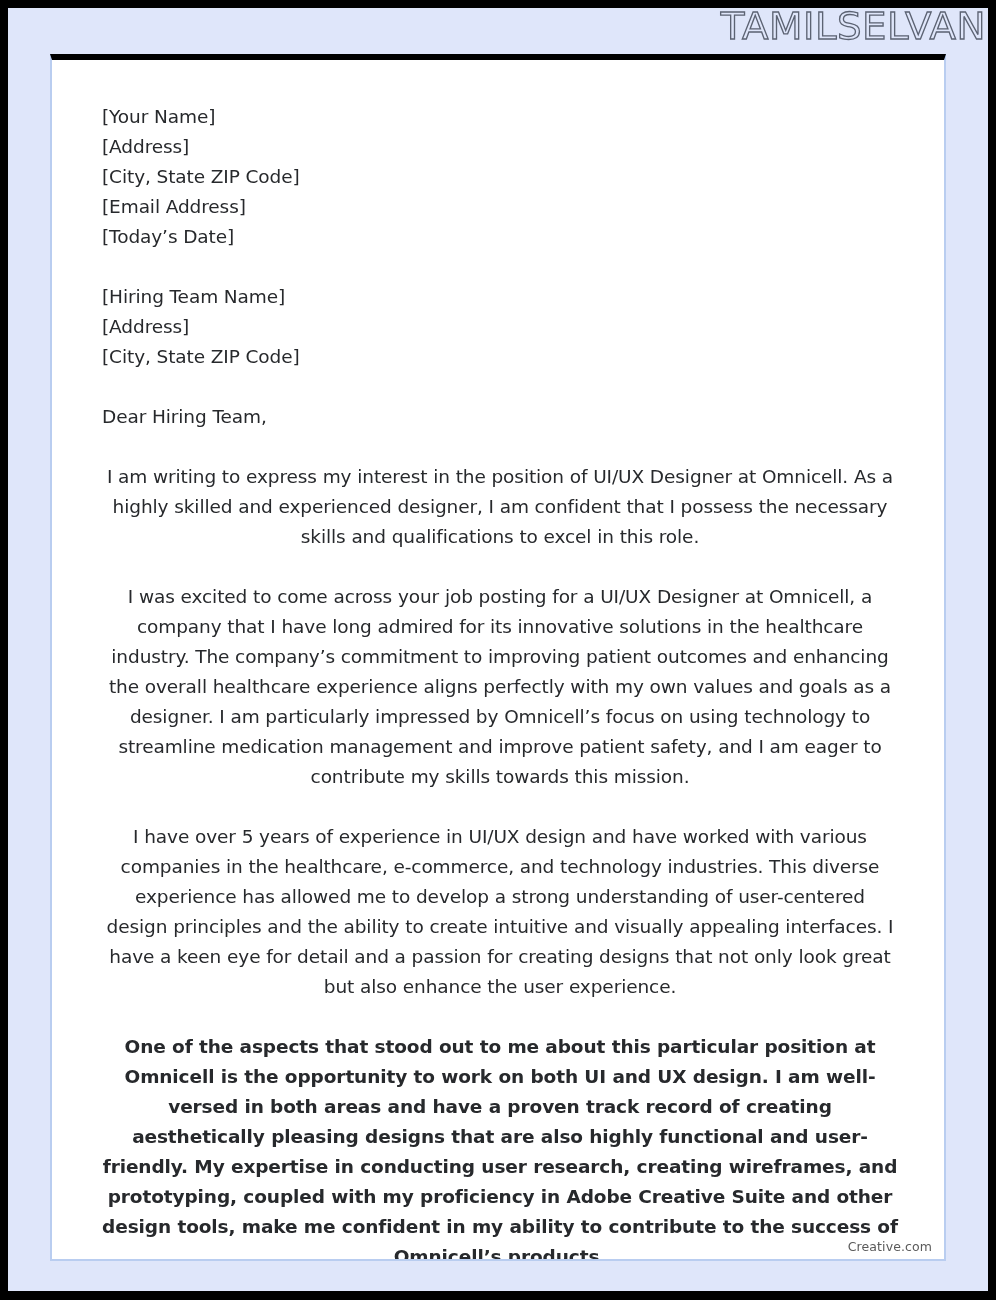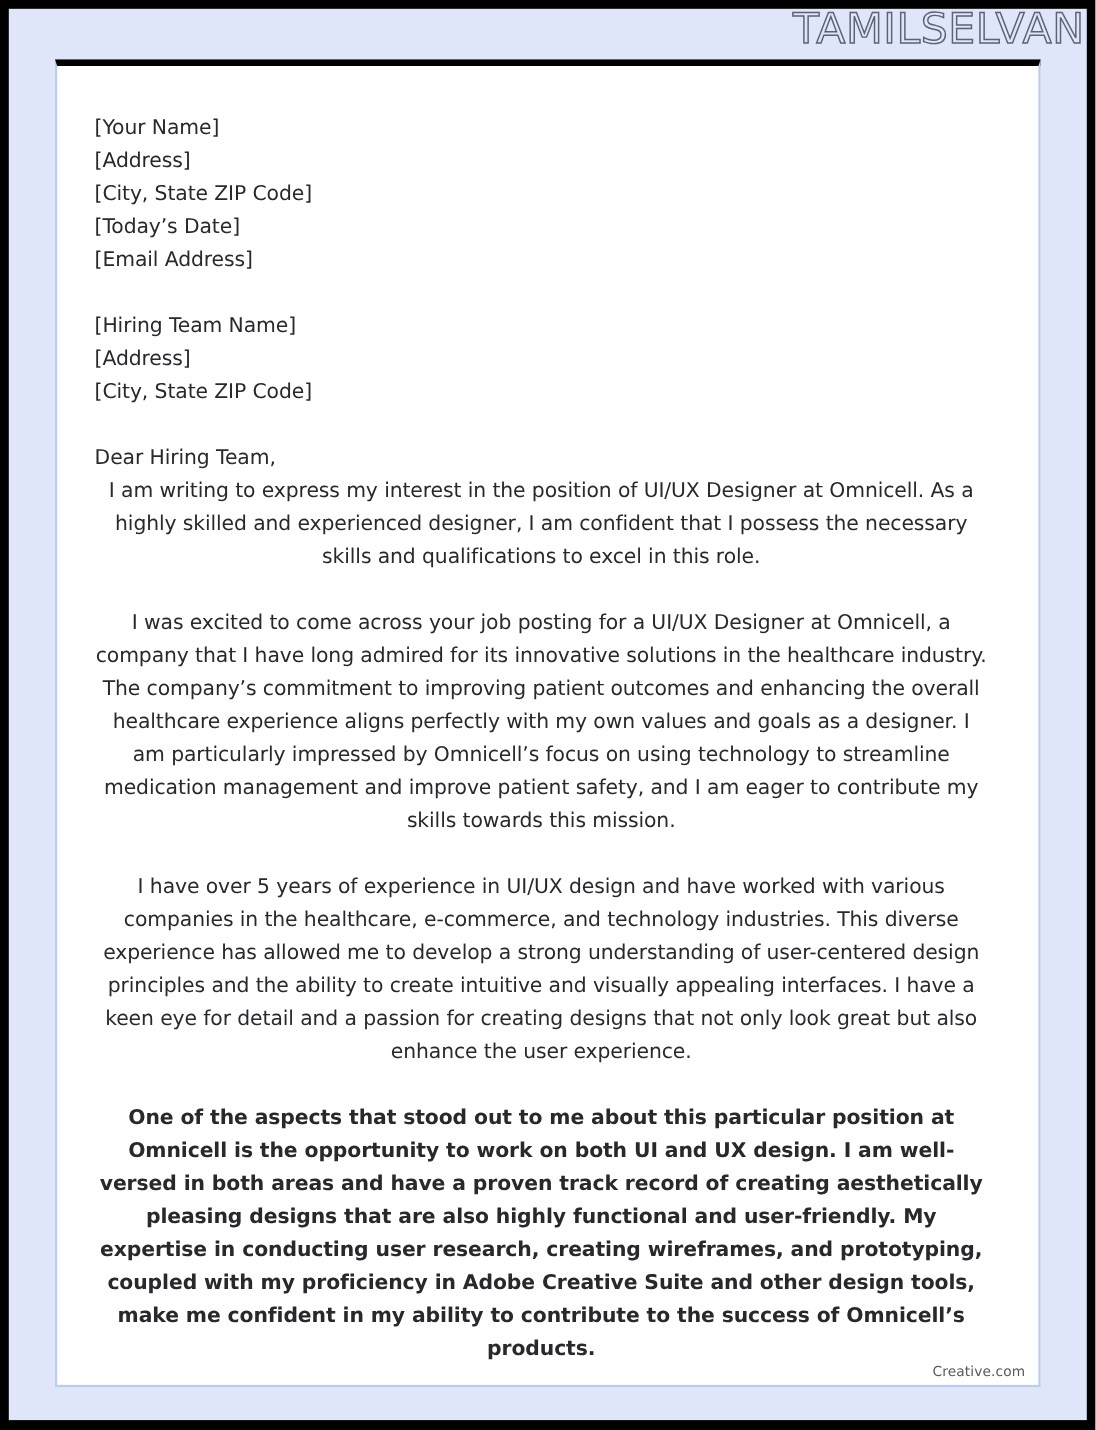--- a/index.html
+++ b/index.html
@@ -73,21 +73,21 @@
     border-right: 2px solid #b9cdf0;
     border-bottom: 2px solid #b9cdf0;
     overflow: hidden;
   }
 
   .letter-body {
     position: absolute;
     top: 0;
     left: 0;
     right: 0;
-    padding: 42px 46px 0 34px;
+    padding: 42px 46px 0 50px;
   }
 
   .doc-text {
     font-family: "DejaVu Sans", sans-serif;
     font-size: 18.5px;
     line-height: 30px;
     color: #27292c;
     font-weight: 400;
     letter-spacing: -0.1px;
   }
@@ -95,20 +95,21 @@
   .addr-block {
     margin-bottom: 30px;
   }
 
   .addr-line {
     display: block;
     white-space: nowrap;
   }
 
   .salutation {
+    margin-bottom: 30px;
   }
 
   .para {
     margin-bottom: 30px;
     text-align: center;
   }
 
   .para:last-child {
     margin-bottom: 0;
     font-weight: bold;
@@ -138,22 +139,22 @@
       <div class="header-name">TAMILSELVAN</div>
     </div>
 
     <div class="letter-sheet">
       <div class="letter-body doc-text">
 
         <div class="addr-block">
           <span class="addr-line">[Your Name]</span>
           <span class="addr-line">[Address]</span>
           <span class="addr-line">[City, State ZIP Code]</span>
+          <span class="addr-line">[Email Address]</span>
           <span class="addr-line">[Today’s Date]</span>
-          <span class="addr-line">[Email Address]</span>
         </div>
 
         <div class="addr-block">
           <span class="addr-line">[Hiring Team Name]</span>
           <span class="addr-line">[Address]</span>
           <span class="addr-line">[City, State ZIP Code]</span>
         </div>
 
         <div class="salutation">Dear Hiring Team,</div>
 

